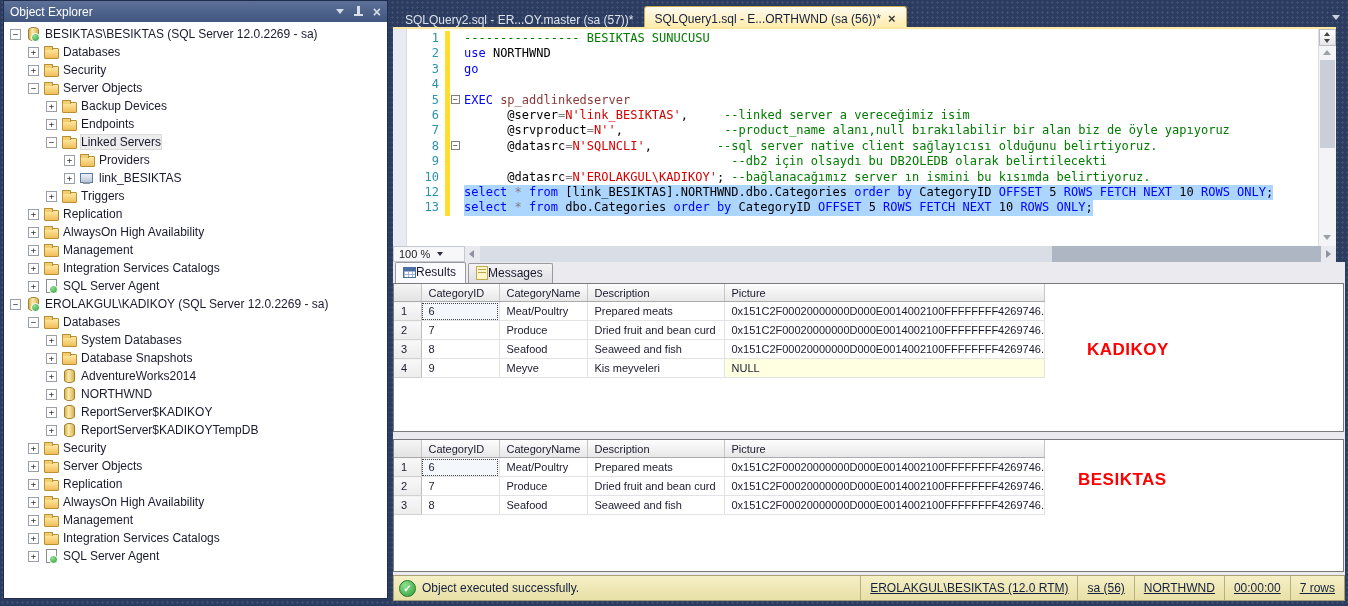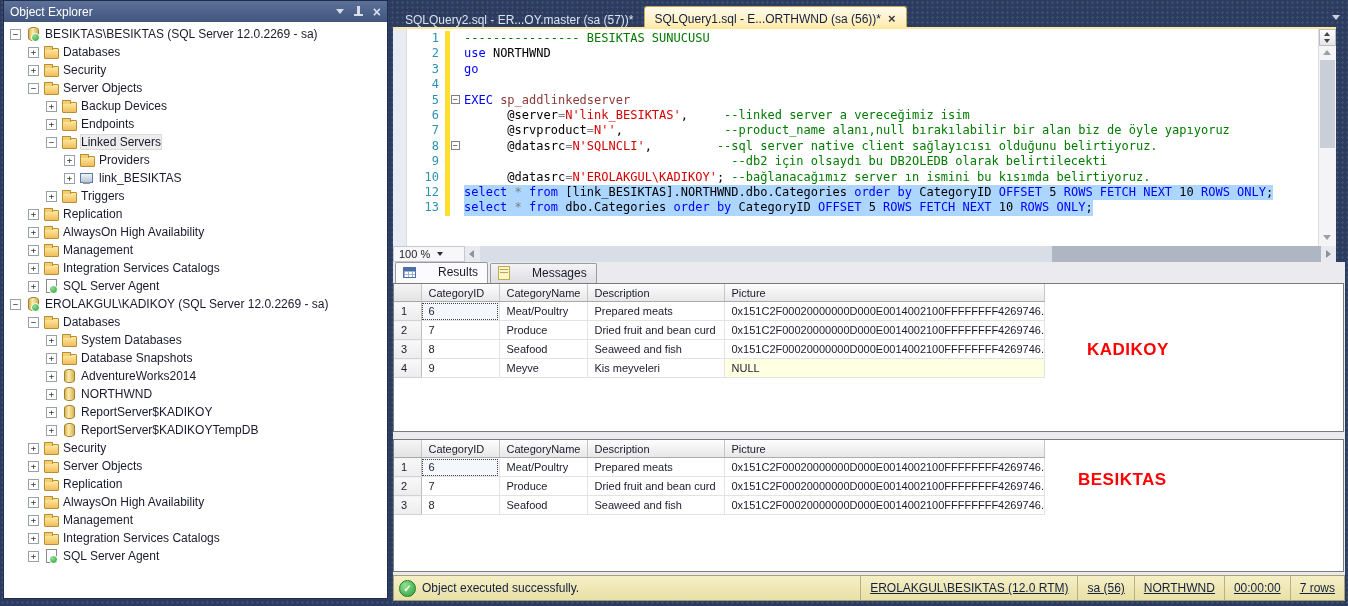--- a/index.html
+++ b/index.html
@@ -101,21 +101,21 @@
   .h-left,.h-right{width:15px;flex:none;position:relative;background:#E9EAEF;}
   .h-left::before{content:"";position:absolute;left:4px;top:4px;width:0;height:0;
        border-top:4px solid transparent;border-bottom:4px solid transparent;border-right:5px solid #8C92A0;}
   .h-right::before{content:"";position:absolute;left:5px;top:4px;width:0;height:0;
        border-top:4px solid transparent;border-bottom:4px solid transparent;border-left:5px solid #8C92A0;}
   .h-track{flex:1;background:#AEB6C4;position:relative;}
   .h-thumb{position:absolute;left:0;top:0;bottom:0;width:68%;background:#D9DDE5;}
   
   #results{position:absolute;left:393px;top:262px;width:952px;height:313px;background:#EBEBEF;overflow:hidden;}
   .r-strip{height:21px;display:flex;align-items:flex-end;padding-left:2px;}
-  .r-tab{display:flex;align-items:center;gap:22px;font-size:12px;color:#1A1A2E;padding:2px 9px 3px 7px;
+  .r-tab{display:flex;align-items:center;gap:0;font-size:12px;color:#1A1A2E;padding:2px 9px 3px 7px;
        border:1px solid #9A9AA0;border-bottom:none;border-radius:2px 2px 0 0;margin-right:2px;
        background:linear-gradient(#F4F4F6,#DEDEE3);position:relative;top:0;}
   .r-tab.active{background:#FBFBFD;z-index:2;padding-bottom:4px;}
   .results-grid-icon{width:13px;height:11px;box-sizing:border-box;border:1px solid #4A6FA5;background:#fff;position:relative;}
   .results-grid-icon::before{content:"";position:absolute;left:0;top:0;right:0;height:3px;background:#4A6FA5;}
   .results-grid-icon::after{content:"";position:absolute;left:0;top:3px;right:0;bottom:0;
        background-image:linear-gradient(#9FB4D4 1px,transparent 1px),linear-gradient(90deg,#9FB4D4 1px,transparent 1px);
        background-size:4px 3px;}
   .messages-icon{width:10px;height:12px;background:#FFF6C8;border:1px solid #C0A94E;position:relative;}
   .messages-icon::before{content:"";position:absolute;left:1px;top:2px;right:1px;height:6px;

